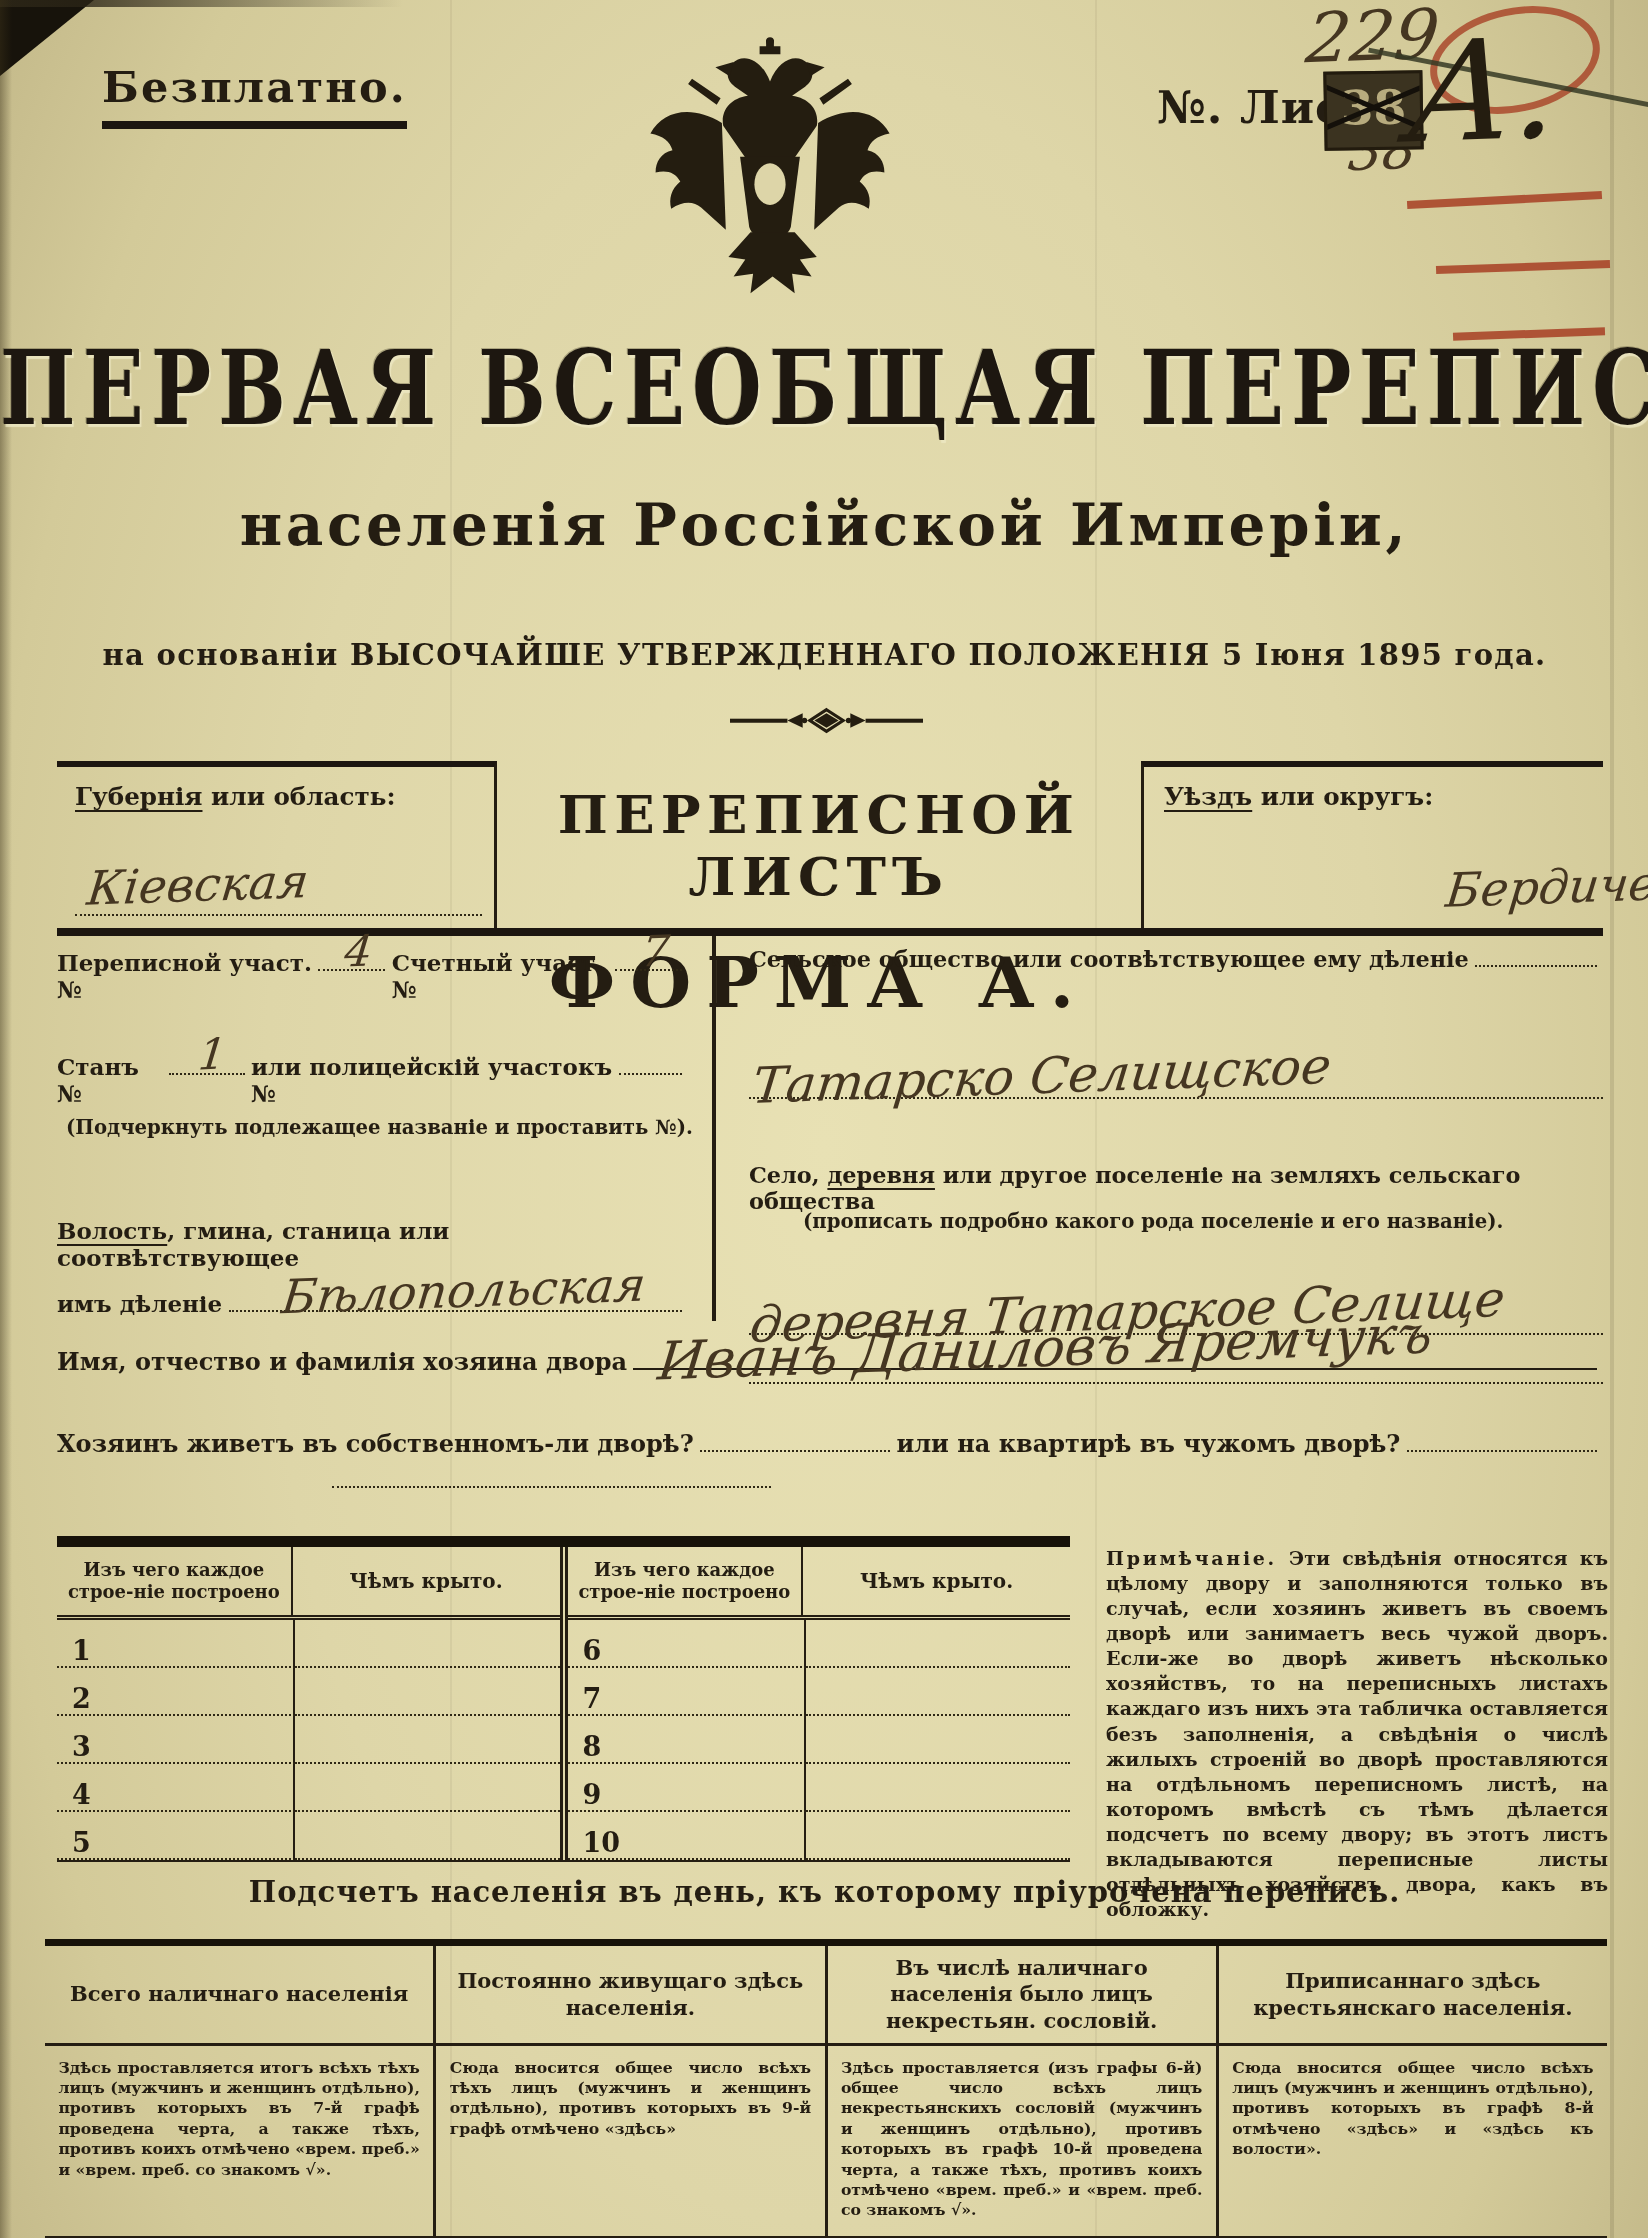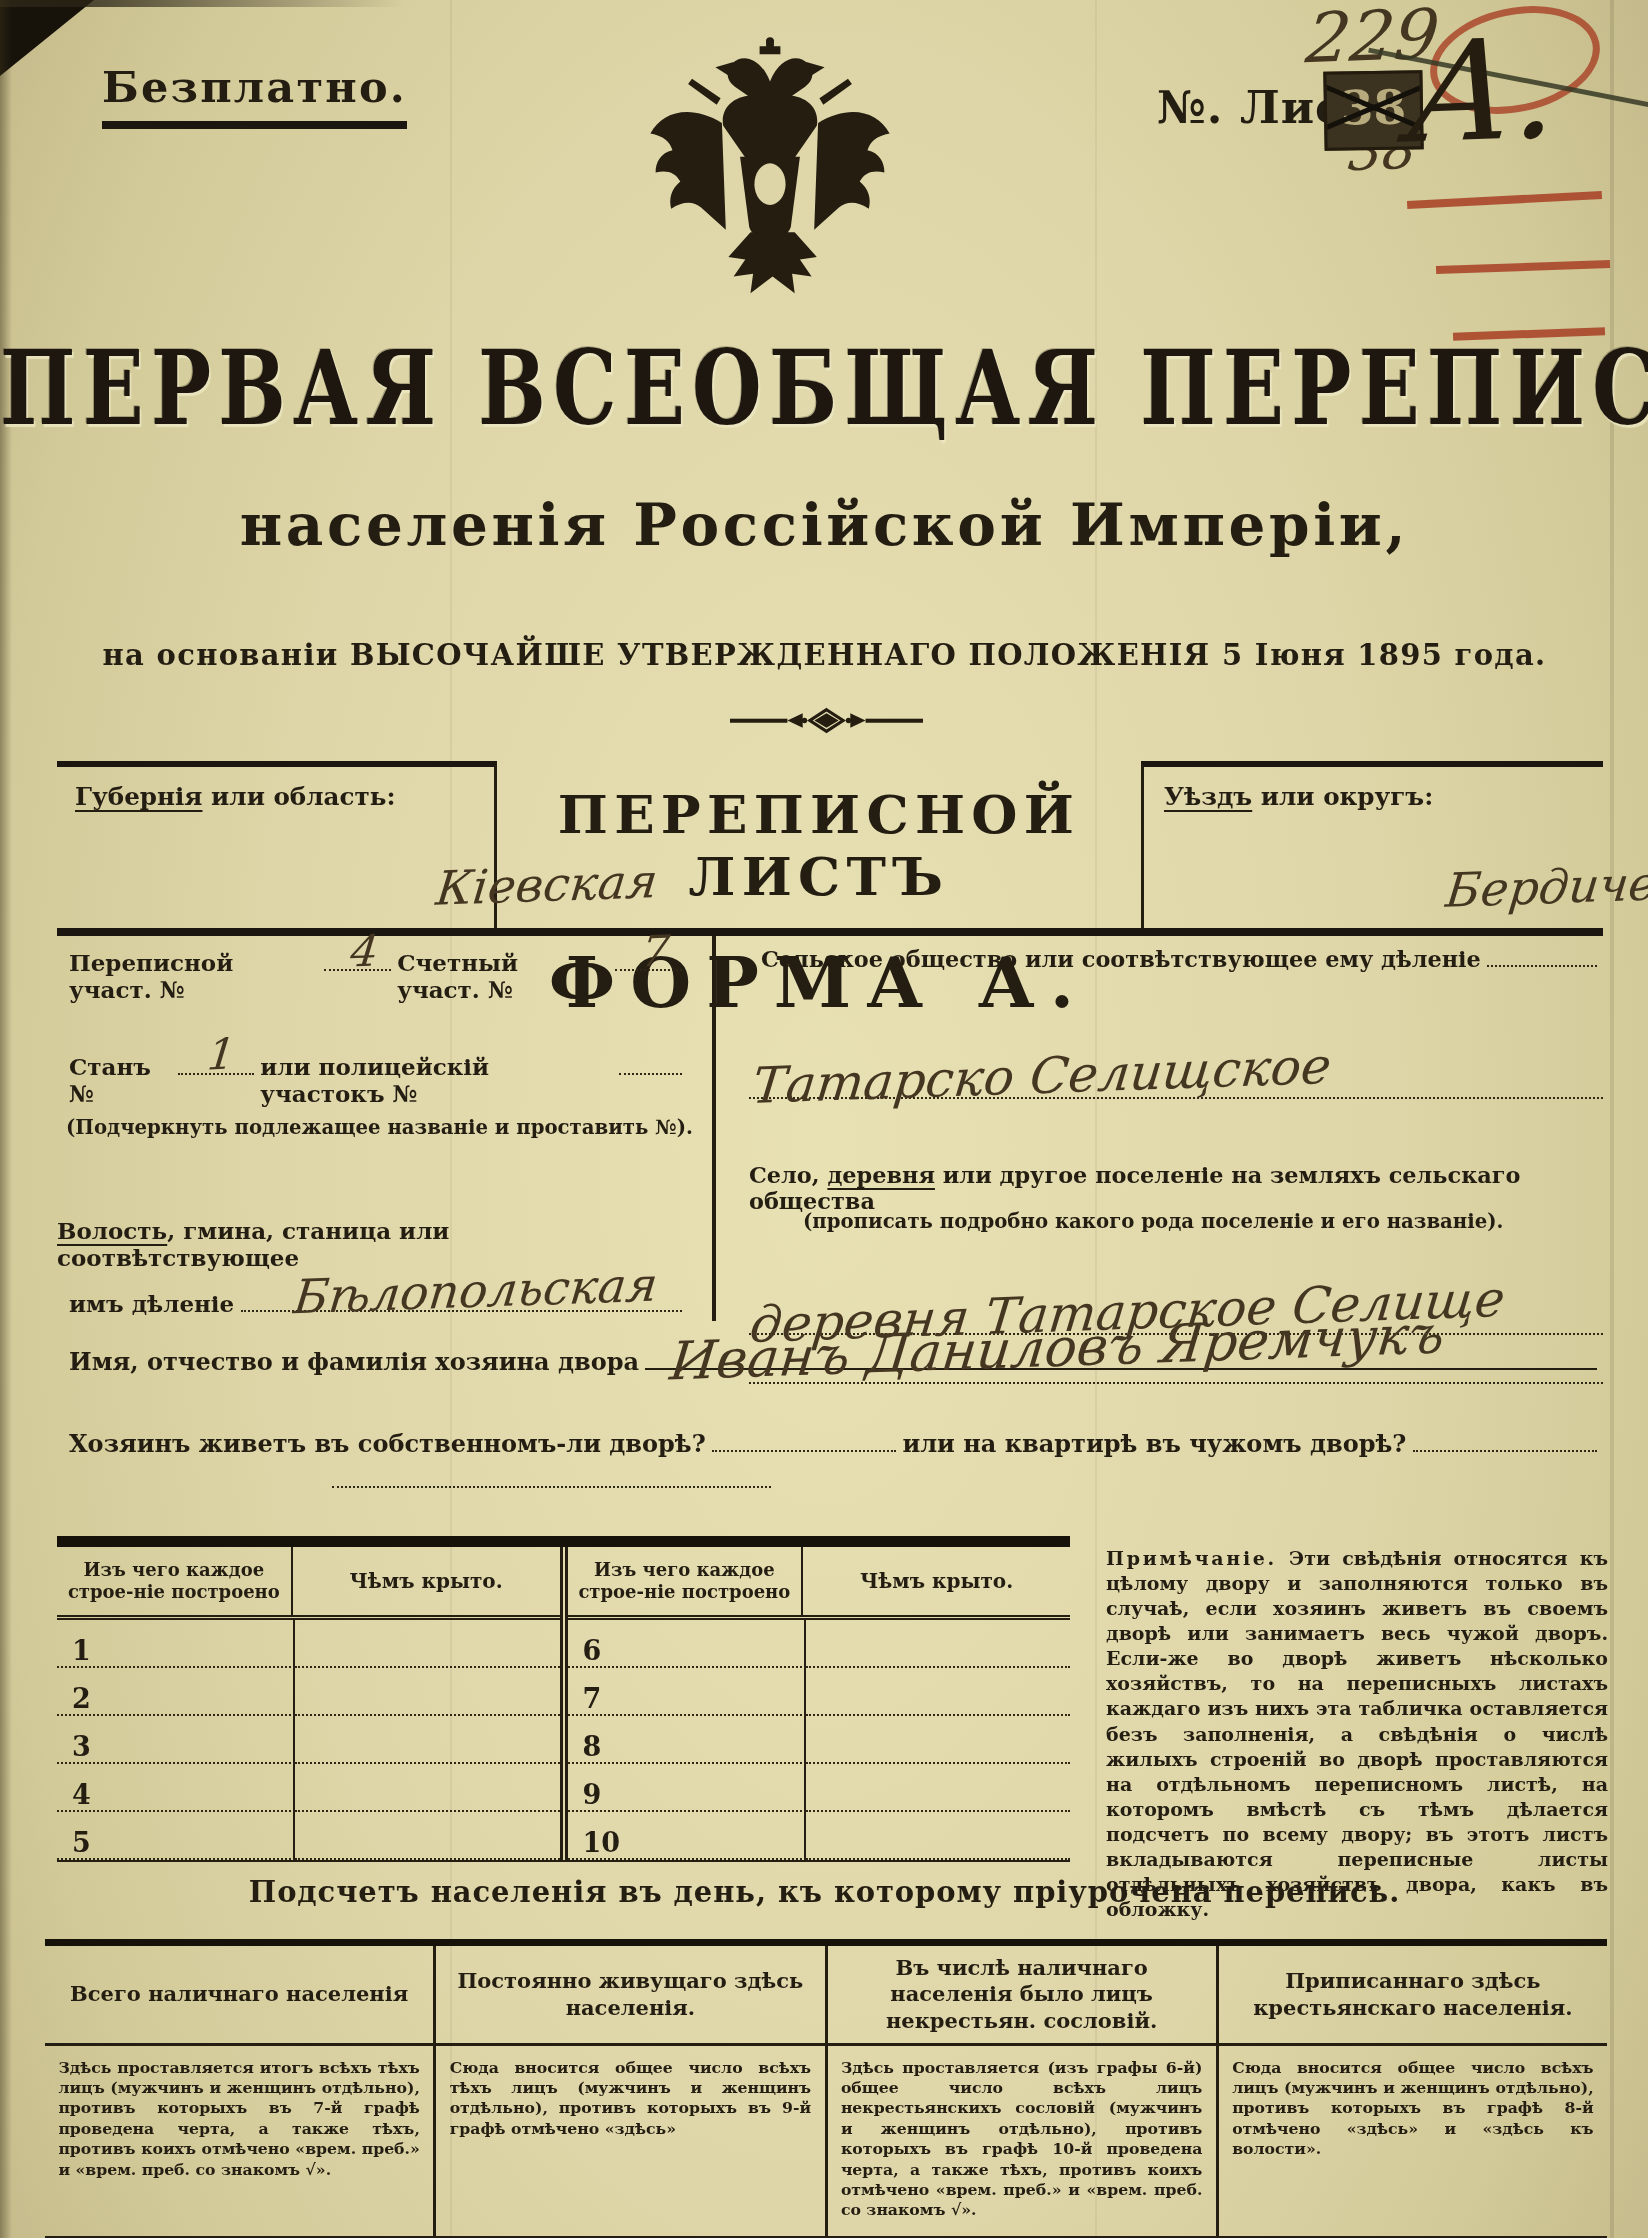--- a/index.html
+++ b/index.html
@@ -16,21 +16,21 @@
   .wedge-tl{left:0;top:0;width:94px;height:76px;background:#17130b;clip-path:polygon(0 0,100% 0,0 100%);}
   .strip-top{left:0;top:0;width:403px;height:7.2px;background:linear-gradient(to right,#2a2416,rgba(42,36,22,0));}
   .strip-left{left:0;top:0;width:11.6px;height:100%;background:linear-gradient(to right,rgba(60,50,25,.45),rgba(60,50,25,0));}
   .crease-r{left:1610px;top:0;width:3.6px;height:100%;background:rgba(50,40,18,.12);}
   .fold1{left:450px;top:0;width:1.8px;height:100%;background:rgba(50,40,18,.06);}
   .fold2{left:1095px;top:0;width:1.8px;height:100%;background:rgba(50,40,18,.06);}
   .center{width:100%;text-align:center;}
   .hw{font-family:"DejaVu Serif","Liberation Serif",serif;font-style:italic;color:#453621;display:inline-block;transform:skewX(-8deg) rotate(-2deg);white-space:nowrap;}
   .dotfill{flex:1;border-bottom:2.2px dotted #2e2715;position:relative;margin:0 6.3px;}
   .solidfill{flex:1;border-bottom:2.2px solid #241d12;position:relative;margin:0 6.3px;}
-  .line{display:flex;align-items:baseline;margin-left:12px;}
+  .line{display:flex;align-items:baseline;}
   .overhw{position:absolute;bottom:-8px;}
   .u{text-decoration:underline;text-decoration-thickness:2.2px;text-underline-offset:4.5px;}
 
   
   .free{left:102px;top:62px;font-size:43px;font-weight:700;letter-spacing:2.2px;padding-bottom:9px;border-bottom:8px solid #1c1610;}
   .eagle{left:640px;top:36px;width:260px;height:282px;}
   .num229{left:1307px;top:-4.5px;font-size:69px;}
   .num38{left:1349px;top:120px;font-size:53px;}
   .sheetno{left:1157px;top:81px;font-size:45px;font-weight:700;letter-spacing:0.9px;}
   .stampbox{left:1324px;top:71px;width:93px;height:73px;background:#3b3320;border:3.6px solid #221b0e;transform:rotate(-1deg);overflow:hidden;}
@@ -47,21 +47,21 @@
   .redbar3{left:1453px;top:330px;width:152px;transform:rotate(-2deg);}
 
   
   .title1{top:341px;font-size:80px;font-weight:700;letter-spacing:7.2px;transform:scaleY(1.28);white-space:nowrap;color:#1d1710;text-shadow:1.8px 2.2px 0.9px rgba(238,232,196,.8),-0.9px -0.9px 0.4px rgba(20,15,5,.25);}
   .title2{top:491px;font-size:58px;font-weight:700;letter-spacing:3.6px;white-space:nowrap;}
   .title3{top:638px;font-size:29px;font-weight:700;letter-spacing:1.3px;white-space:nowrap;}
   .ornament{left:730px;top:707px;width:193px;height:27px;}
 
   
   .fheader{left:57px;top:761px;width:1546px;height:167px;display:flex;border-bottom:8px solid #1c1610;}
-  .fh-left{width:407px;border-top:6.7px solid #1c1610;border-right:3.6px solid #241d12;display:flex;flex-direction:row;padding:15px 11.6px 11.6px 18px;gap:28px;}
+  .fh-left{width:407px;border-top:6.7px solid #1c1610;border-right:3.6px solid #241d12;display:flex;flex-direction:column;padding:15px 11.6px 11.6px 18px;gap:28px;}
   .fh-center{flex:1;text-align:center;padding-top:21.5px;}
   .fh-right{width:424px;border-top:6.7px solid #1c1610;border-left:3.6px solid #241d12;display:flex;flex-direction:row;padding:15px 15px 11.6px 19.7px;}
   .fh-label{font-size:24.6px;font-weight:700;}
   .fh-dot{margin-top:auto;border-bottom:2.2px dotted #2e2715;position:relative;height:18px;}
   .fh-hw{position:absolute;bottom:2.7px;left:13.4px;font-size:47px;}
   .fhc1{font-size:53px;font-weight:700;letter-spacing:6.3px;}
   .fhc2{font-size:70px;font-weight:700;letter-spacing:15px;margin-top:34px;}
 
   
   .cols{left:57px;top:936px;width:1546px;height:405px;}

